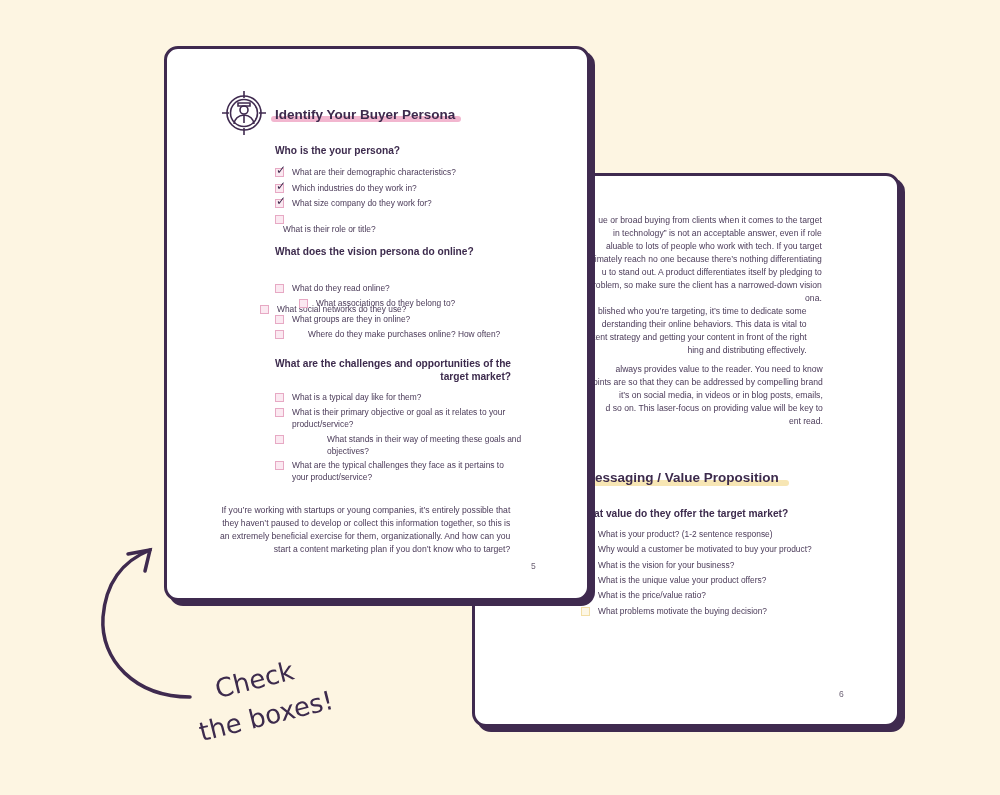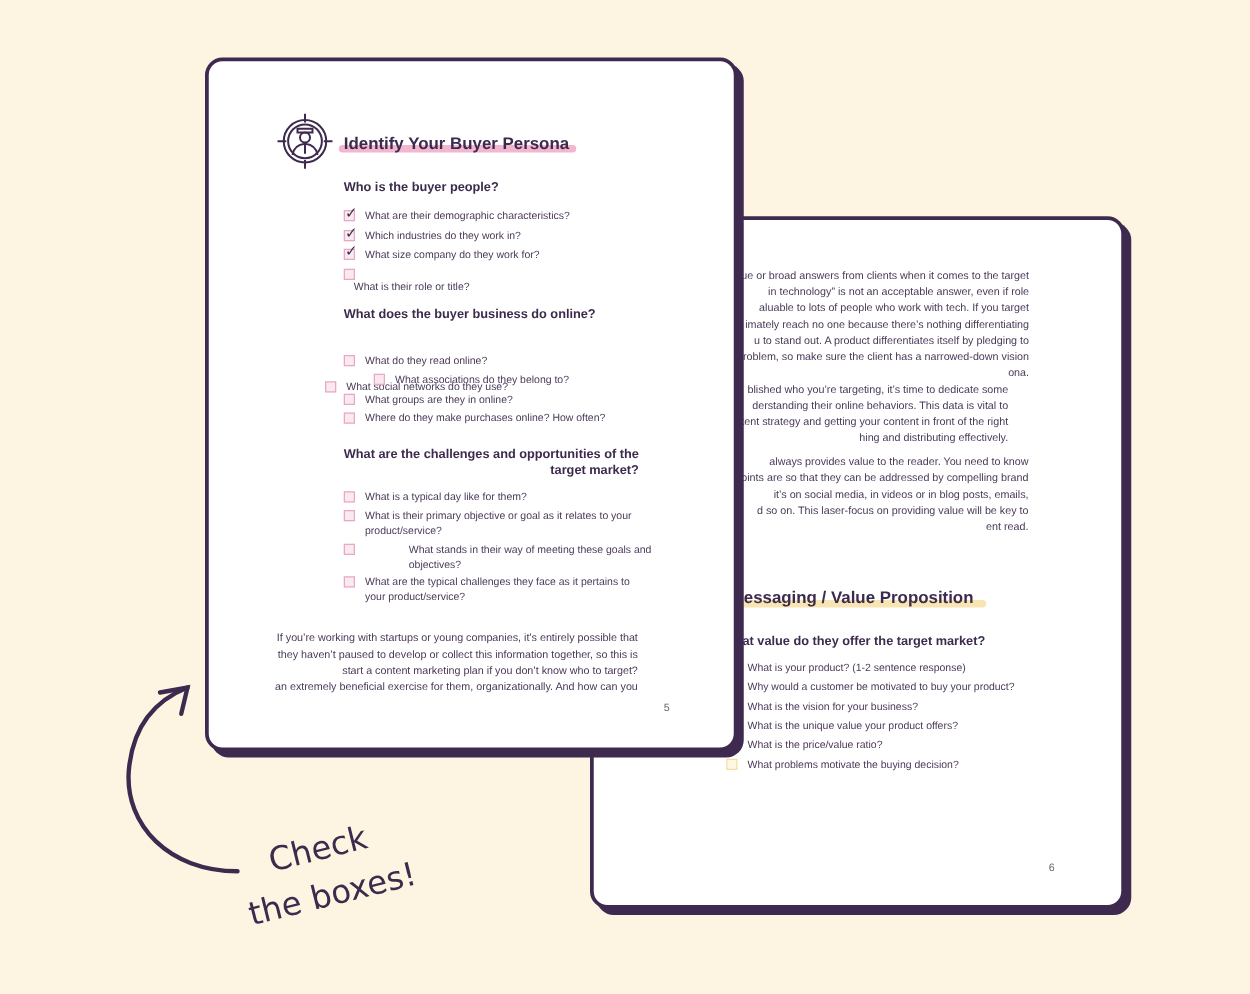--- a/index.html
+++ b/index.html
@@ -43,21 +43,21 @@
   .callout {
     position: absolute; font-family: "DejaVu Sans", sans-serif; font-size: 26px;
     color: #3d2b4d; transform: rotate(-14deg); transform-origin: left top; line-height: 30px;
   }
 </style>
 </head>
 <body>
 
 <div id="page-back" class="page">
   <div class="abs body-text" style="left:118px; top:38px;">
-    <div>ue or broad answers from clients when it comes to the target</div>
+    <div>ue or broad buying from clients when it comes to the target</div>
     <div>in technology” is not an acceptable answer, even if role</div>
     <div>aluable to lots of people who work with tech. If you target</div>
     <div>imately reach no one because there’s nothing differentiating</div>
     <div>u to stand out. A product differentiates itself by pledging to</div>
     <div>roblem, so make sure the client has a narrowed-down vision</div>
     <div>ona.</div>
   </div>
   <div class="abs body-text" style="left:118px; top:129px;">
     <div>blished who you’re targeting, it’s time to dedicate some</div>
     <div>derstanding their online behaviors. This data is vital to</div>
@@ -115,21 +115,21 @@
       <line x1="39" y1="24" x2="46" y2="24"></line>
       <path d="M18 14 h12 v3 h-12 z"></path>
       <circle cx="24" cy="21" r="4"></circle>
       <path d="M14 35 q1 -8 10 -9 q9 1 10 9"></path>
       <line x1="24" y1="26" x2="24" y2="34"></line>
     </svg>
   </span>
   <div class="highlight" style="left:104px; top:67px; width:190px; background:#f2b6cf;"></div>
   <div class="abs h1" style="left:108px; top:58px;">Identify Your Buyer Persona</div>
 
-  <div class="abs h2" style="left:108px; top:95px;">Who is the buyer people?</div>
+  <div class="abs h2" style="left:108px; top:95px;">Who is the your persona?</div>
 
   <div class="item" style="left:108px; top:118px;">
     <span class="cb">
         <span class="tick">✓</span>
       </span>
     <span class="item-text">What are their demographic characteristics?</span>
   </div>
   <div class="item" style="left:108px; top:134px;">
     <span class="cb">
         <span class="tick">✓</span>
@@ -140,39 +140,39 @@
     <span class="cb">
         <span class="tick">✓</span>
       </span>
     <span class="item-text">What size company do they work for?</span>
   </div>
   <div class="item" style="left:108px; top:165px;flex-direction:column;">
     <span class="cb"></span>
     <span class="item-text">What is their role or title?</span>
   </div>
 
-  <div class="abs h2" style="left:108px; top:196px;">What does the buyer business do online?</div>
+  <div class="abs h2" style="left:108px; top:196px;">What does the vision persona do online?</div>
 
   <div class="item" style="left:93px; top:219px;margin-top:36px;">
     <span class="cb"></span>
     <span class="item-text">What social networks do they use?</span>
   </div>
   <div class="item" style="left:108px; top:234px;">
     <span class="cb"></span>
     <span class="item-text">What do they read online?</span>
   </div>
   <div class="item" style="left:108px; top:249px;padding-left:24px;">
     <span class="cb"></span>
     <span class="item-text">What associations do they belong to?</span>
   </div>
   <div class="item" style="left:108px; top:265px;">
     <span class="cb"></span>
     <span class="item-text">What groups are they in online?</span>
   </div>
-  <div class="item" style="left:108px; top:280px;">
+  <div class="item" style="left:108px; top:280px;gap:16px;">
     <span class="cb"></span>
     <span class="item-text">Where do they make purchases online? How often?</span>
   </div>
 
   <div class="abs h2" style="left:108px; top:308px;">
     <div>What are the challenges and opportunities of the</div>
     <div>target market?</div>
   </div>
 
   <div class="item" style="left:108px; top:343px;">
@@ -197,22 +197,22 @@
     <span class="cb"></span>
     <span class="item-text">
       <div>What are the typical challenges they face as it pertains to</div>
       <div>your product/service?</div>
     </span>
   </div>
 
   <div class="abs body-text" style="left:53px; top:455px;">
     <div>If you’re working with startups or young companies, it’s entirely possible that</div>
     <div>they haven’t paused to develop or collect this information together, so this is</div>
+    <div>an extremely beneficial exercise for them, organizationally. And how can you</div>
     <div>start a content marketing plan if you don’t know who to target?</div>
-    <div>an extremely beneficial exercise for them, organizationally. And how can you</div>
   </div>
 
   <div class="abs pnum" style="left:364px; top:512px;">5</div>
 </div>
 
 <span class="abs" style="left:95px; top:545px;">
   <svg width="110" height="160" viewBox="0 0 110 160" fill="none" stroke="#3f2a4f" stroke-width="3.5" stroke-linecap="round">
     <path d="M95 152 C40 152 5 115 8 72 C11 35 30 15 55 5"></path>
     <path d="M33 9 L55 5 L50 26"></path>
   </svg>

